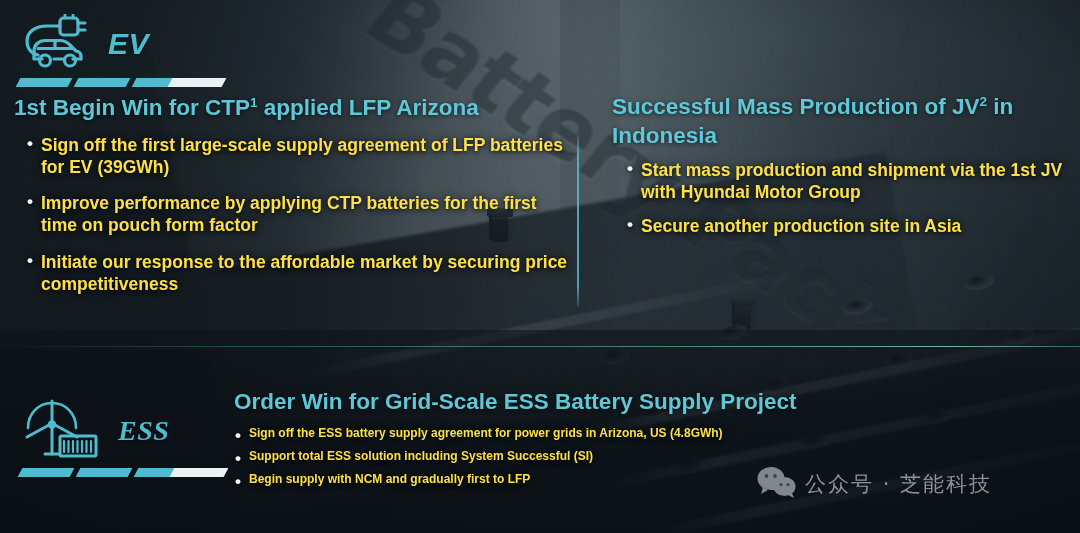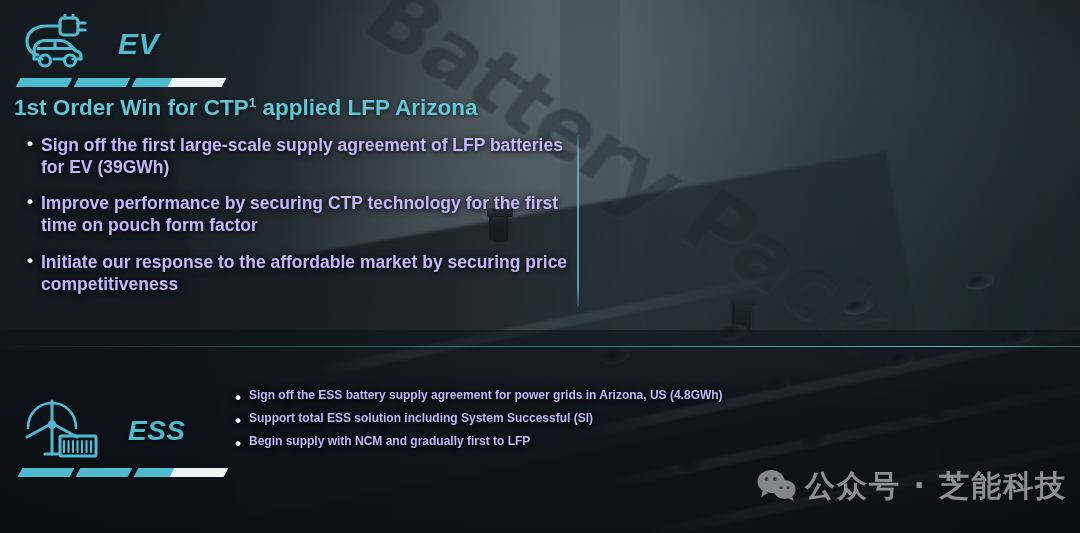--- a/index.html
+++ b/index.html
@@ -106,23 +106,23 @@
     background:linear-gradient(180deg, rgba(94,200,216,.15), rgba(94,200,216,.75) 12%, rgba(94,200,216,.75) 88%, rgba(94,200,216,.15));
   }
   .h-divider{
     position:absolute; left:0; top:346px; width:1080px; height:1px;
     background:linear-gradient(90deg, rgba(94,200,216,0) 0%, rgba(94,200,216,.30) 22%, rgba(120,210,224,.55) 62%, rgba(150,225,236,.75) 88%, rgba(150,225,236,.35) 100%);
   }
 
   
   .badge{ position:absolute; }
   #ev-badge{ left:14px; top:14px; }
-  #ess-badge{ left:16px; top:398px; }
-
-  .badge-row{ display:flex; align-items:center; gap:26px; }
+  #ess-badge{ left:16px; top:398px;font-family:Liberation Serif, serif; }
+
+  .badge-row{ display:flex; align-items:center; gap:16px; }
   .badge-icon{ display:block; }
   .badge-label{
     font-style:italic; font-weight:700; color:#4FBBCF;
     font-size:30px; letter-spacing:.5px; line-height:1;
     text-shadow:0 1px 3px rgba(0,0,0,.55);
   }
   #ess-badge .badge-label{ font-size:28px; }
 
   .bar{ position:relative; width:206px; height:12px; margin-top:4px; }
   .seg{ position:absolute; top:0; height:9px; transform:skewX(-28deg); }
@@ -131,21 +131,21 @@
 
   
   .hd{
     color:#5EC8D8; font-weight:700; font-size:22.5px; line-height:1.28;
     text-shadow:0 1px 4px rgba(0,0,0,.65);
   }
   .hd sup{ font-size:.60em; vertical-align:super; line-height:0; }
 
   ul.bl{ list-style:none; }
   ul.bl li{
-    position:relative; color:#c4b5fd; font-weight:700;
+    position:relative; color:#fde047; font-weight:700;
     font-size:17.5px; line-height:1.27;
     text-shadow:0 1px 4px rgba(0,0,0,.8), 0 0 10px rgba(0,0,0,.45);
     padding-left:15px; margin-bottom:14px;
   }
   ul.bl li:last-child{ margin-bottom:8px; }
   ul.bl li:before{
     content:"\2022"; position:absolute; left:1px; top:-1px;
     color:#FFFFFF; font-size:17px;
   }
 
@@ -163,21 +163,21 @@
   #ess-block ul.bl li{ margin-bottom:8px; font-size:12px; }
 
   
   #watermark{
     position:absolute; left:756px; top:466px;
     display:flex; align-items:center; gap:9px;
     opacity:.62; pointer-events:none;
   }
   #watermark .wm-text{
     font-family:"DejaVu Sans", sans-serif;
-    font-size:30px; color:#D9DEE1; letter-spacing:2px; white-space:nowrap;font-weight:bold;
+    font-size:21px; color:#D9DEE1; letter-spacing:2px; white-space:nowrap;
   }
 </style>
 </head>
 <body>
 
 <div id="slide">
 
   <div class="bg-base"></div>
   <div class="bg-lid"></div>
   <div class="bg-lid2"></div>
@@ -274,30 +274,38 @@
     </div>
     <div class="bar">
       <div class="seg t" style="left:4px;   width:52px;"></div>
       <div class="seg t" style="left:62px;  width:52px;"></div>
       <div class="seg t" style="left:120px; width:52px;"></div>
       <div class="seg w" style="left:156px; width:54px;"></div>
     </div>
   </div>
 
   <div id="ev-block">
-    <div class="hd"><span>1st Order Win for CTP</span><sup>1</sup><span> applied LFP Arizona</span></div>
+    <div class="hd"><span>1st Begin Win for CTP</span><sup>1</sup><span> applied LFP Arizona</span></div>
     <ul class="bl">
       <li>Sign off the first large-scale supply agreement of LFP batteries for EV (39GWh)</li>
-      <li>Improve performance by securing CTP technology for the first time on pouch form factor</li>
+      <li>Improve performance by applying CTP batteries for the first time on pouch form factor</li>
       <li>Initiate our response to the affordable market by securing price competitiveness</li>
     </ul>
   </div>
 
+  <div id="jv-block">
+    <div class="hd"><span>Successful Mass Production of JV</span><sup>2</sup><span> in Indonesia</span></div>
+    <ul class="bl">
+      <li>Start mass production and shipment via the 1st JV with Hyundai Motor Group</li>
+      <li>Secure another production site in Asia</li>
+    </ul>
+  </div>
 
   <div id="ess-block">
+    <div class="hd">Order Win for Grid-Scale ESS Battery Supply Project</div>
     <ul class="bl">
       <li>Sign off the ESS battery supply agreement for power grids in Arizona, US (4.8GWh)</li>
       <li>Support total ESS solution including System Successful (SI)</li>
       <li>Begin supply with NCM and gradually first to LFP</li>
     </ul>
   </div>
 
   <div id="watermark">
     <span>
       <svg width="40" height="32" viewBox="0 0 40 32" fill="#C9CFD3">

